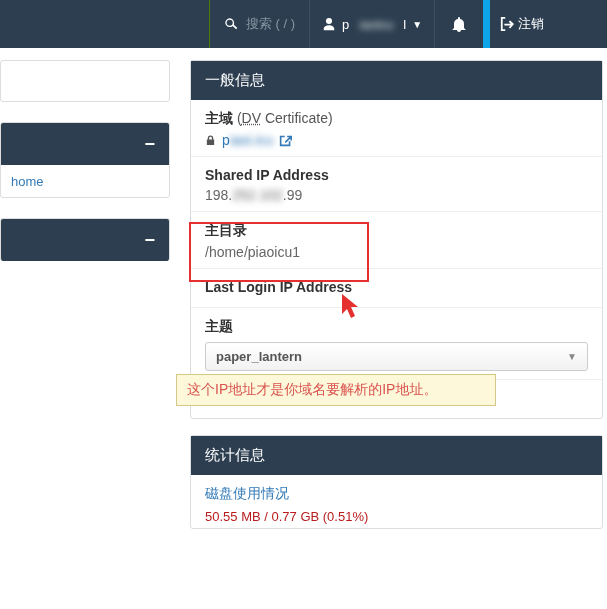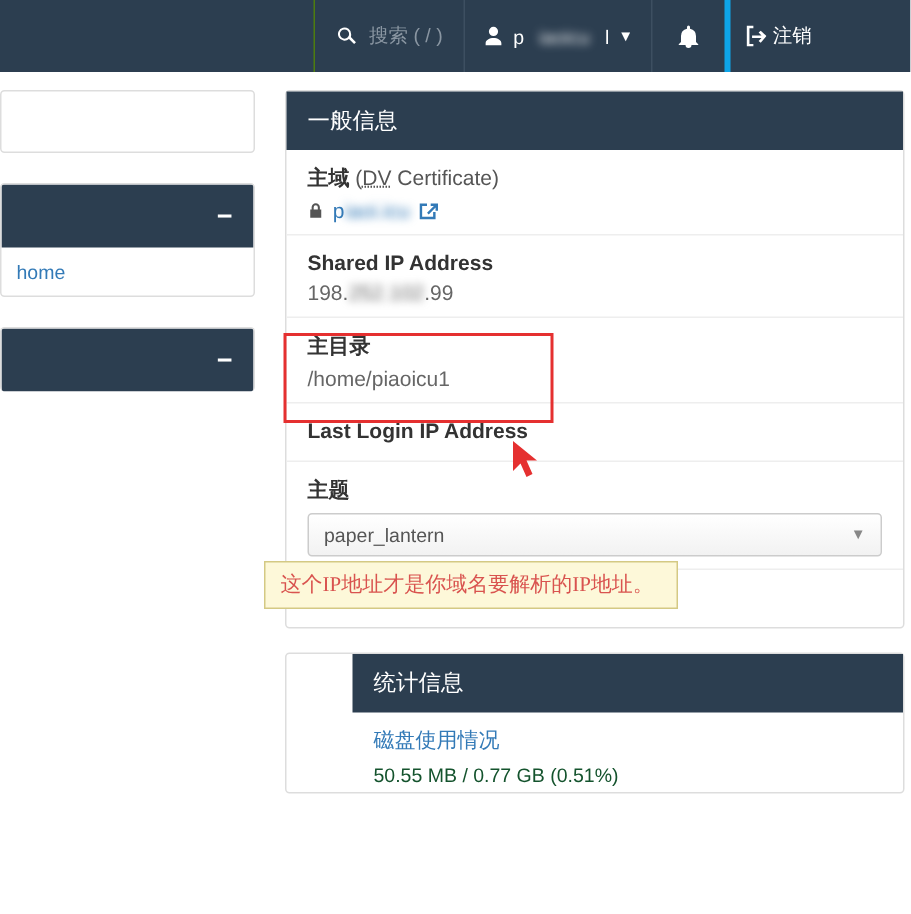--- a/index.html
+++ b/index.html
@@ -11,21 +11,21 @@
   .topbar .search-box { display: flex; align-items: center; padding: 0 14px; border-left: 1px solid #4d7c0f; }
   .topbar .search-box svg { width: 14px; height: 14px; fill: #fff; margin-right: 8px; }
   .topbar .search-box span { color: #8a96a2; font-size: 13px; }
   .topbar .user-box { display: flex; align-items: center; padding: 0 12px; border-left: 1px solid #3d4f61; gap: 6px; }
   .topbar .user-box svg { width: 14px; height: 14px; fill: #fff; }
   .topbar .user-box .name { color: #fff; font-size: 13px; }
   .topbar .user-box .caret { color: #fff; font-size: 10px; }
   .topbar .user-box .blur { filter: blur(3px); opacity: 0.85; margin: 0 4px; }
   .topbar .bell-box { display: flex; align-items: center; padding: 0 16px; border-left: 1px solid #3d4f61; }
   .topbar .bell-box svg { width: 16px; height: 16px; fill: #fff; }
-  .topbar .logout-box { display: flex; align-items: center; padding: 0 10px; border-left: 4px solid #0ea5e9; gap: 4px; }
+  .topbar .logout-box { display: flex; align-items: center; padding: 0 10px; border-left: 7px solid #0ea5e9; gap: 4px; }
   .topbar .logout-box svg { width: 14px; height: 14px; fill: #fff; }
   .topbar .logout-box span { color: #fff; font-size: 13px; }
   
   .main { display: flex; gap: 20px; padding-top: 12px; }
   
   
   .left-col { width: 170px; flex: 0 0 170px; }
   .side-panel { border: 1px solid #ddd; border-radius: 3px; margin-bottom: 20px; overflow: hidden; }
   .side-panel .head { background: #2c3e50; color: #fff; height: 42px; display: flex; align-items: center; justify-content: flex-end; padding: 0 14px; }
   .side-panel .head .collapse-icon { color: #fff; font-size: 18px; font-weight: bold; }
@@ -56,21 +56,21 @@
   .annotation { position: absolute; background: #fdf8d9; border: 1px solid #d4c984; color: #d9534f; padding: 6px 10px; font-size: 14px; }
   
   .theme-select { width: 100%; border: 1px solid #ccc; border-radius: 3px; padding: 6px 10px; background: linear-gradient(#fff,#f2f2f2); color: #555; font-size: 13px; position: relative; display: flex; justify-content: space-between; align-items: center; }
   .theme-select .tri { font-size: 10px; color: #888; }
   
   .server-link { padding: 10px 14px; }
   .server-link a { color: #337ab7; text-decoration: none; font-size: 14px; }
   
   .stats-body { padding: 10px 14px 4px 14px; }
   .stats-body a { color: #337ab7; text-decoration: none; font-size: 14px; display: block; margin-bottom: 6px; }
-  .stats-body .usage { color: #14532d; font-size: 13px; }
+  .stats-body .usage { color: #b91c1c; font-size: 13px; }
 </style>
 </head>
 <body>
 
 <div class="topbar">
   <div class="spacer"></div>
   <div class="search-box">
     <svg viewBox="0 0 16 16">
         <path d="M11.5 6.5a5 5 0 1 0-1.6 3.7l3.9 3.9 1.4-1.4-3.9-3.9A5 5 0 0 0 11.5 6.5zM3 6.5a3.5 3.5 0 1 1 7 0 3.5 3.5 0 0 1-7 0z"></path>
       </svg>
@@ -147,46 +147,46 @@
         </div>
         <div class="row">
           <div class="label">主目录</div>
           <div class="value">/home/piaoicu1</div>
         </div>
         <div class="row">
           <div class="label">Last Login IP Address</div>
         </div>
         <div class="row">
           <div class="label">主题</div>
-          <div style="margin-top:6px;">
+          <div style="margin-top:6px;font-weight:bold;">
             <div class="theme-select">
               <span>paper_lantern</span>
               <span class="tri">▼</span>
             </div>
           </div>
         </div>
         <div class="server-link">
           <a href="#">服务器信息</a>
         </div>
       </div>
     </div>
 
-    <div class="info-panel" style="margin-bottom:0;padding-left:44px;">
+    <div class="info-panel" style="margin-bottom:0;">
       <div class="head">统计信息</div>
       <div class="stats-body">
         <a href="#">磁盘使用情况</a>
         <div class="usage">50.55 MB / 0.77 GB  (0.51%)</div>
       </div>
     </div>
   </div>
 </div>
 
 <div class="highlight-box" style="left:189px; top:222px; width:180px; height:60px;"></div>
 
 <div class="cursor-arrow" style="left:340px; top:292px;">
   <svg viewBox="0 0 20 28">
       <path fill="#e53030" d="M2 2 L2 22 L7 17 L11 26 L15 24 L11 15 L18 15 Z"></path>
     </svg>
 </div>
 
-<div class="annotation" style="left:176px; top:374px; width:276px;font-family:Liberation Serif, serif;">
+<div class="annotation" style="left:176px; top:374px; width:320px;">
   <span>这个IP地址才是你域名要解析的IP地址。</span>
 </div>
 
 </body></html>

